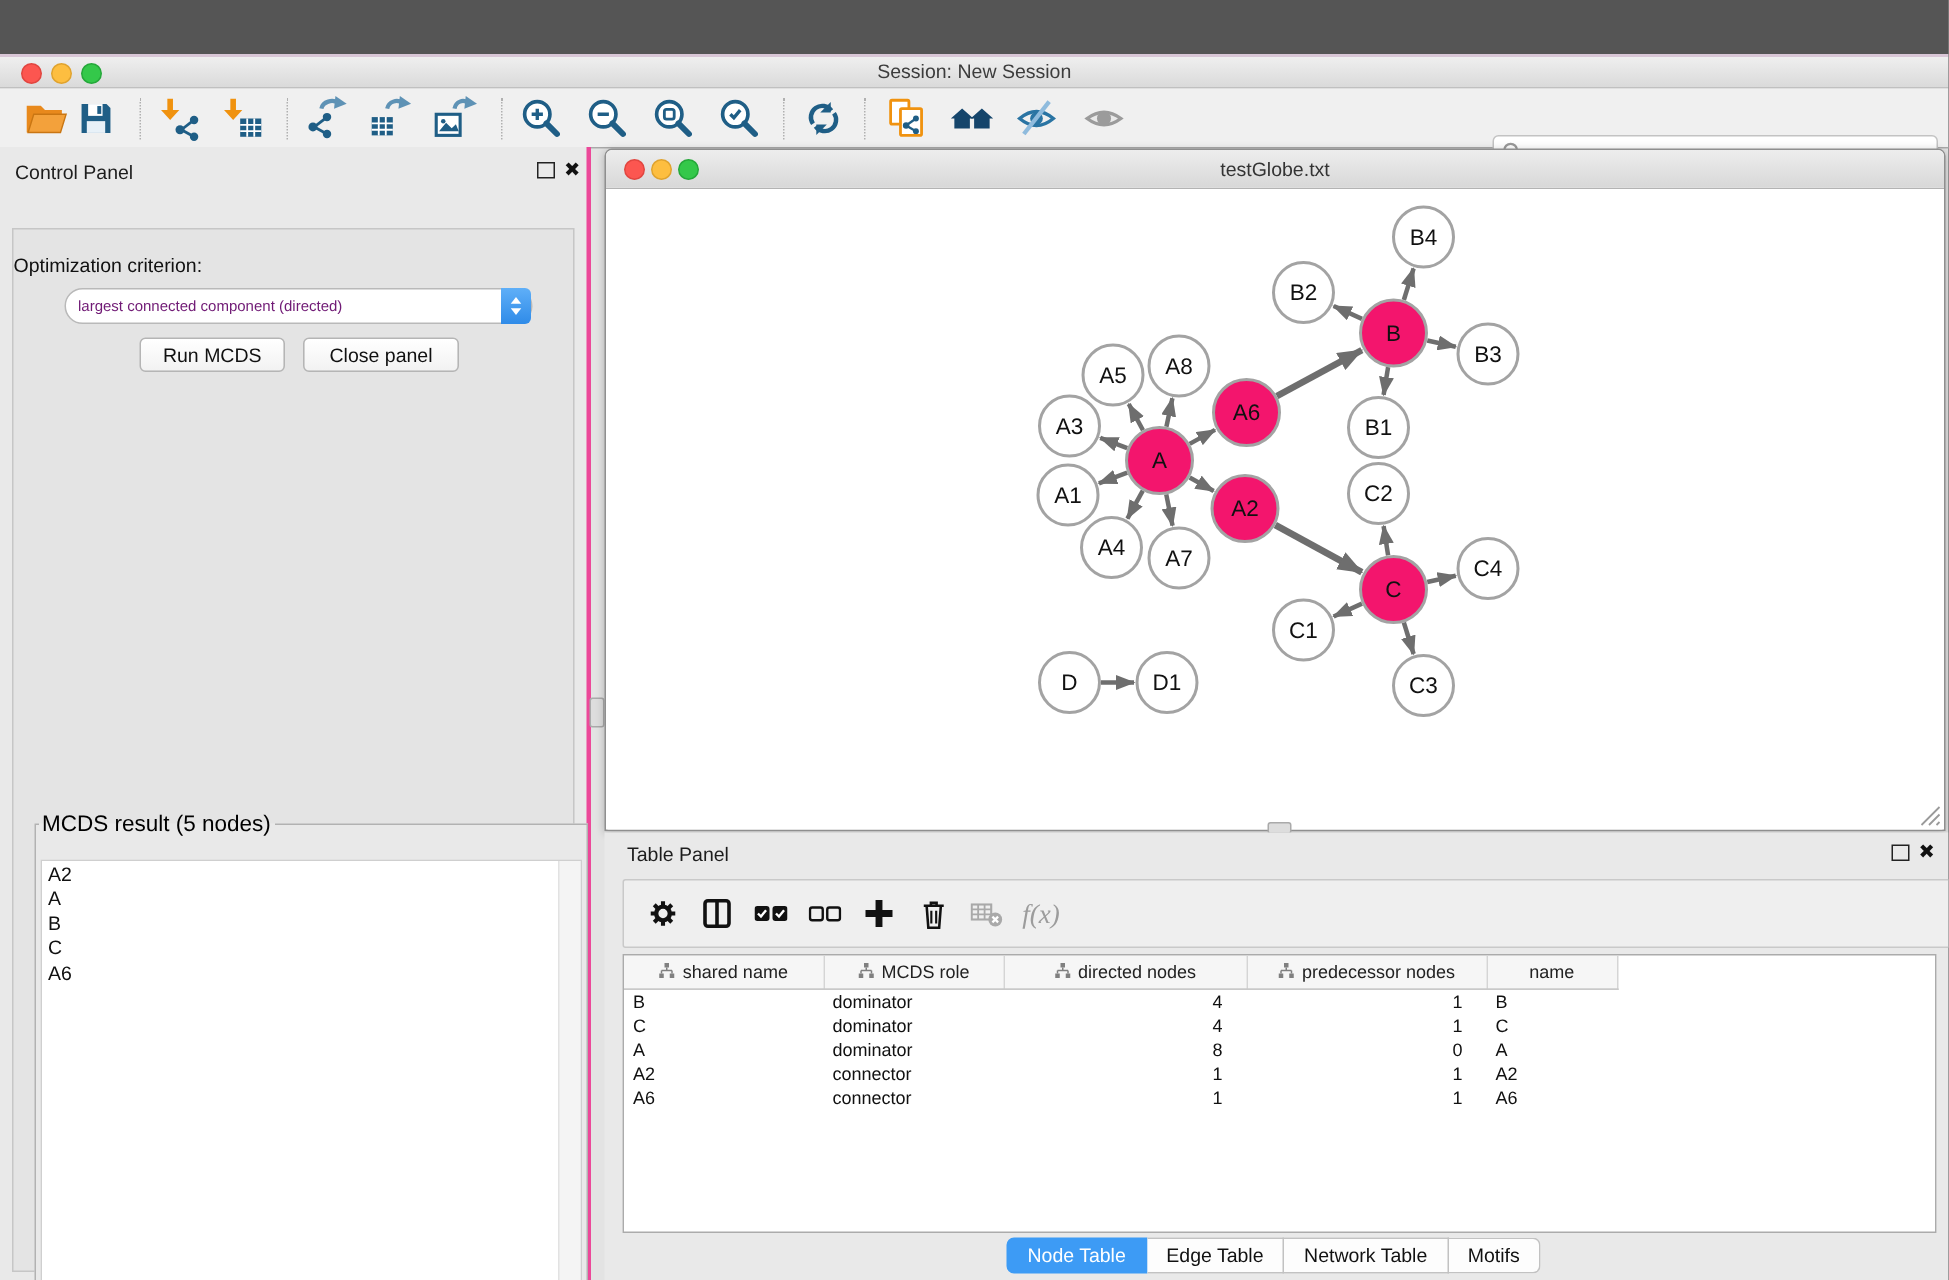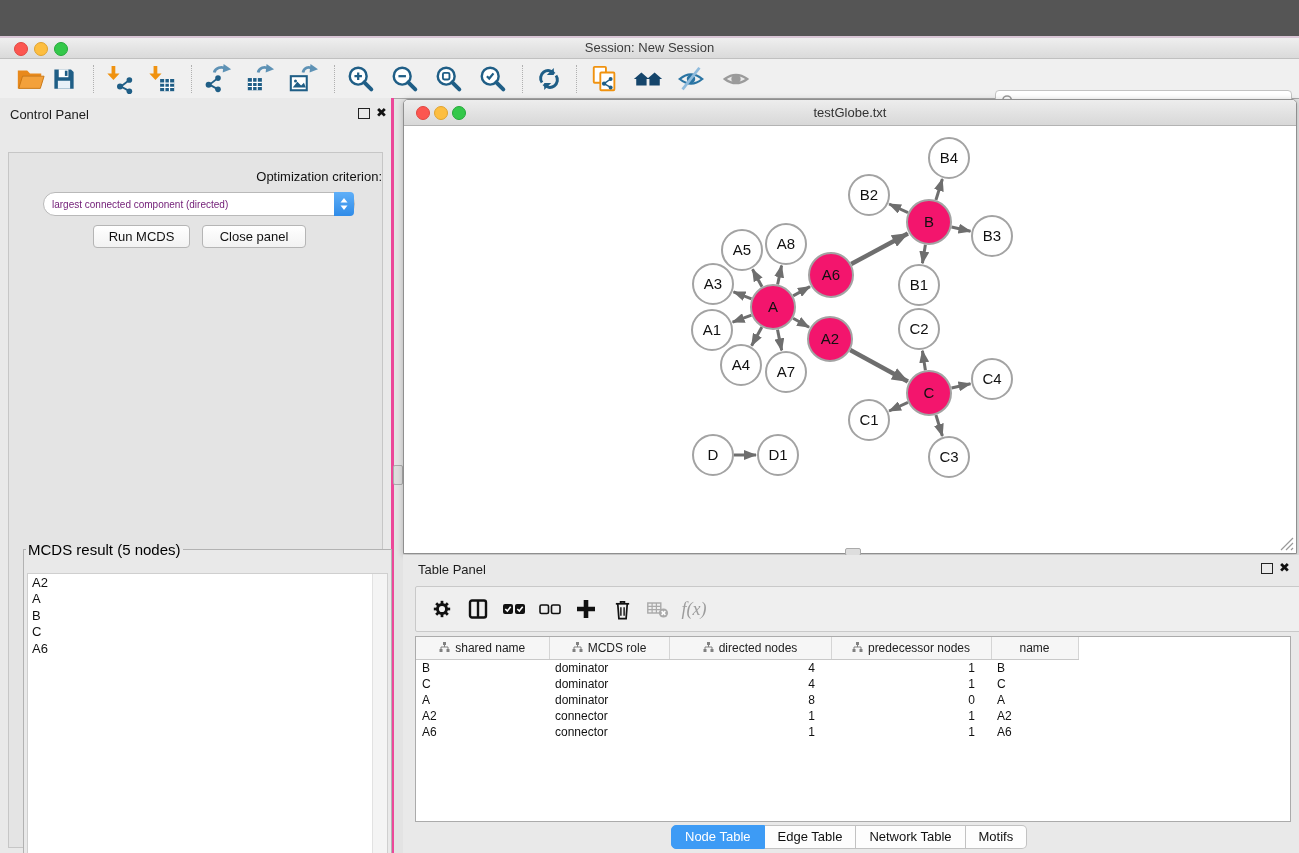--- a/index.html
+++ b/index.html
@@ -27,21 +27,21 @@
   .panel-title{position:absolute;font-size:13px;color:#1d1d1d;}
   .float-btn{position:absolute;width:10px;height:9px;border:1.6px solid #222;}
   .close-btn{position:absolute;font-size:13px;font-weight:bold;color:#111;line-height:12px;}
   .cp-tabs{position:absolute;left:78px;top:33px;height:22px;display:flex;}
   .cp-tab{height:20px;line-height:20px;padding:0 14px;font-size:13px;background:#FDFDFD;color:#111;
           border:1px solid #BEBEBE;border-left:none;cursor:default;}
   .cp-tab.first{border-left:1px solid #BEBEBE;border-radius:4px 0 0 4px;}
   .cp-tab.last{border-radius:0 4px 4px 0;}
   .cp-tab.active{background:#3D9BF5;border-color:#3D9BF5;color:#fff;}
   .cp-pane{position:absolute;left:8px;top:54px;width:373px;height:694px;background:#E4E4E4;border:1px solid #C6C6C6;}
-  .opt-label{position:absolute;left:0;top:16px;width:100%;text-align:right;font-size:13px;color:#111;}
+  .opt-label{position:absolute;left:0;top:16px;width:100%;text-align:left;font-size:13px;color:#111;}
   .criterion{position:absolute;left:34px;top:39px;width:312px;height:24px;background:#fff;border:1px solid #B9B9B9;border-radius:12px;font-size:10px;color:#701a75;line-height:24px;padding-left:8px;box-sizing:border-box;}
   .criterion .stepper{position:absolute;right:0;top:-1px;width:20px;height:24px;border-radius:0 4px 4px 0;
           background:linear-gradient(#5FAFF8,#2F8BE8);display:flex;flex-direction:column;align-items:center;justify-content:center;}
   .criterion .stepper svg{display:block;}
   .btn{position:absolute;height:23px;background:linear-gradient(#FFFFFF,#F2F2F2);border:1px solid #B5B5B5;border-radius:4px;
        font-size:13px;color:#111;text-align:center;line-height:21px;box-sizing:border-box;}
   .result-box{position:absolute;left:14px;top:388px;width:367px;height:348px;border:1px solid #B2B2B2;margin:0;padding:0;background:#E9E9E9;}
   .result-box legend{font-size:15px;color:#000000;margin-left:2px;padding:0 2px;}
   .result-list{position:absolute;left:3px;top:15px;right:3px;bottom:3px;background:#fff;border:1px solid #CFCFCF;overflow:hidden;}
   .result-list ul{margin:0;padding:1px 0 0 4px;list-style:none;font-size:13px;color:#111;}

